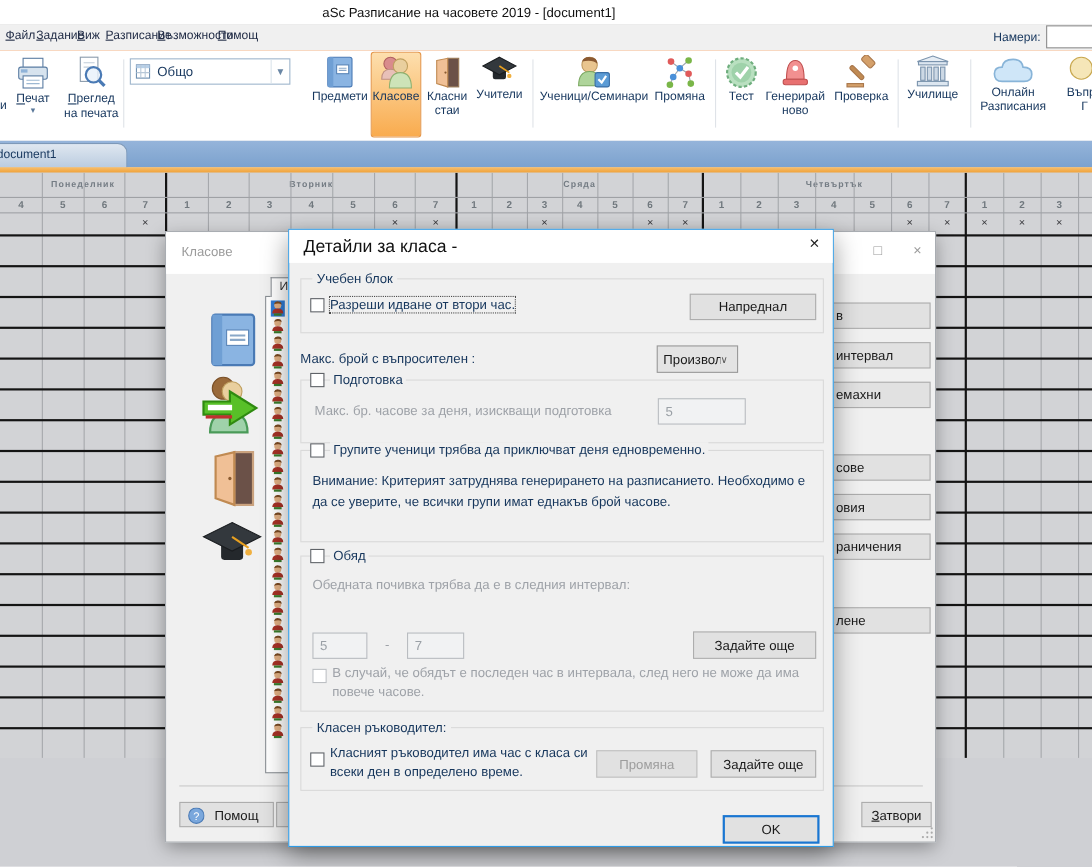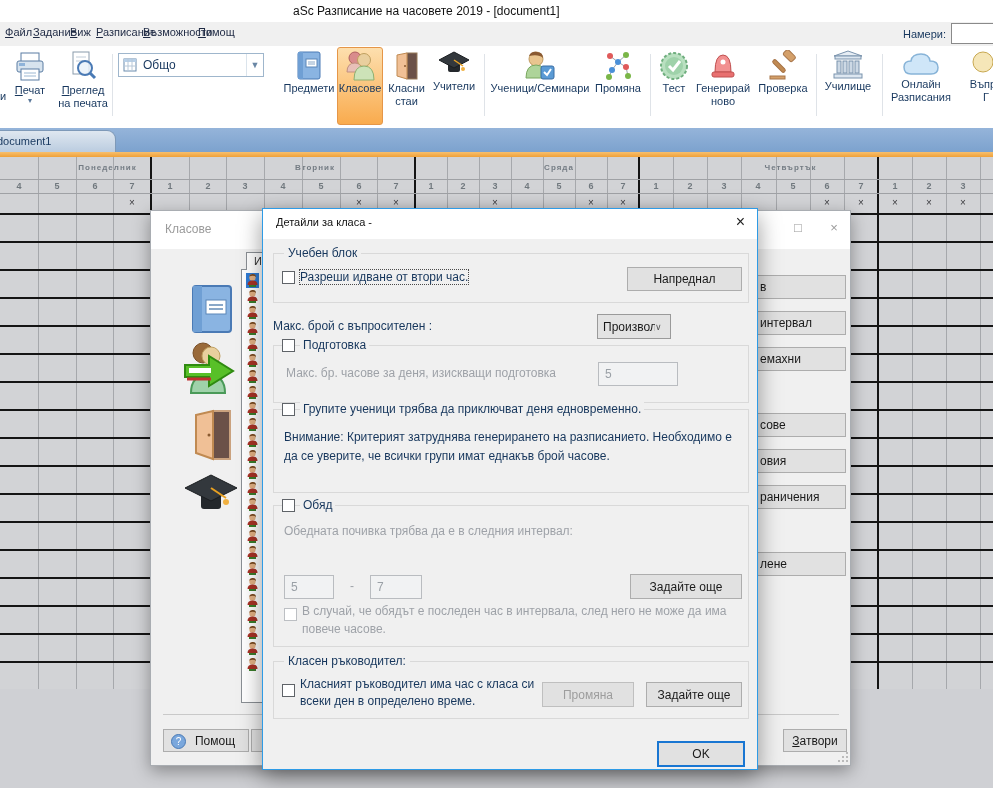--- a/index.html
+++ b/index.html
@@ -29,21 +29,21 @@
   #cutfrag{left:0px;top:44px;font-size:11px;color:#17375e;}
   
   #tabbar{left:0;top:128px;width:993px;height:24px;background:linear-gradient(#95b4da,#7CA2CE);}
   #doctab{left:-14px;top:2px;width:128px;height:22px;background:linear-gradient(#dfe7f0,#b9cbdf);
           border:1px solid #7e99b8;border-bottom:none;border-radius:9px 9px 0 0;}
   #doctab span{position:absolute;left:10px;top:4px;font-size:11px;color:#17375e;}
   #orangestrip{left:0;top:152px;width:993px;height:5px;background:linear-gradient(#f7bf6e,#f0a138);}
   
   #grid{left:0;top:157px;width:993px;height:532px;background:#d2d3d6;overflow:hidden;}
   .gday{position:absolute;top:0;height:22px;line-height:22px;text-align:center;font-size:8px;font-weight:bold;
-        color:#747c84;letter-spacing:1px;margin-left:32px;}
+        color:#747c84;letter-spacing:1px;}
   .gnum{position:absolute;top:22px;height:14px;line-height:14px;text-align:center;font-size:9px;font-weight:bold;color:#70787e;}
   .xmark{position:absolute;top:36px;height:20px;line-height:20px;text-align:center;font-size:10px;color:#3c3c40;}
   .vthin{position:absolute;top:0;width:1px;height:532px;background:#a6a8ac;}
   .vthick{position:absolute;top:0;width:2px;height:532px;background:#141414;}
   .hthin{position:absolute;left:0;width:993px;height:1px;background:#9fa1a5;}
   .hthick{position:absolute;left:0;width:993px;height:2px;background:#141414;}
   
   .btn{position:absolute;background:#e1e1e1;border:1px solid #adadad;font-size:12px;color:#1a1a1a;
        display:flex;align-items:center;justify-content:center;box-sizing:border-box;cursor:default;}
   .btn.disabled{color:#9d9d9d;border-color:#bfbfbf;}
@@ -68,21 +68,21 @@
   .lrow svg{position:absolute;left:2px;top:1px;}
   .lrow.sel .iconbg{fill:#2f7bd4;}
   .lfrag{position:absolute;left:18px;top:2px;font-size:11px;color:#16365c;}
   .sidebtn{padding-left:118px;justify-content:flex-start;}
   #dlgc-sep{position:absolute;left:12px;top:503px;width:676px;height:1px;background:#c9c9c9;}
   #grip{position:absolute;left:686px;top:540px;}
   
   #dlg-details{left:262px;top:208px;width:496px;height:562px;background:#f0f0f0;border:1px solid #2e9be6;
                box-shadow:0 8px 22px rgba(0,0,0,.4);box-sizing:border-box;z-index:20;}
   #dlg-details .titlebar{position:absolute;left:0;top:0;width:100%;height:30px;background:#fff;}
-  #dlgd-title{position:absolute;left:13px;top:7px;font-size:11px;color:#111;}
+  #dlgd-title{position:absolute;left:13px;top:7px;font-size:16px;color:#111;}
   #dlgd-close{position:absolute;right:12px;top:4px;font-size:16px;color:#222;}
   .cblabel{position:absolute;font-size:12px;}
   .focus-dotted{outline:1px dotted #4a4a4a;}
   .pre{white-space:pre-line;}
   .inputbox{position:absolute;background:#f1f2f3;border:1px solid #b9bcc0;color:#9aa0a6;font-size:12px;
             box-sizing:border-box;display:flex;align-items:center;padding-left:6px;}
   #qcombo{position:absolute;background:#e3e3e3;border:1px solid #9a9a9a;display:flex;align-items:center;box-sizing:border-box;}
   #qcombo .ctext{font-size:12px;color:#1a1a1a;margin-left:5px;flex:1;white-space:nowrap;overflow:hidden;}
   #qcombo .carr{font-size:9px;color:#555;width:15px;}
   #okbtn{border:2px solid #1976d2;}

